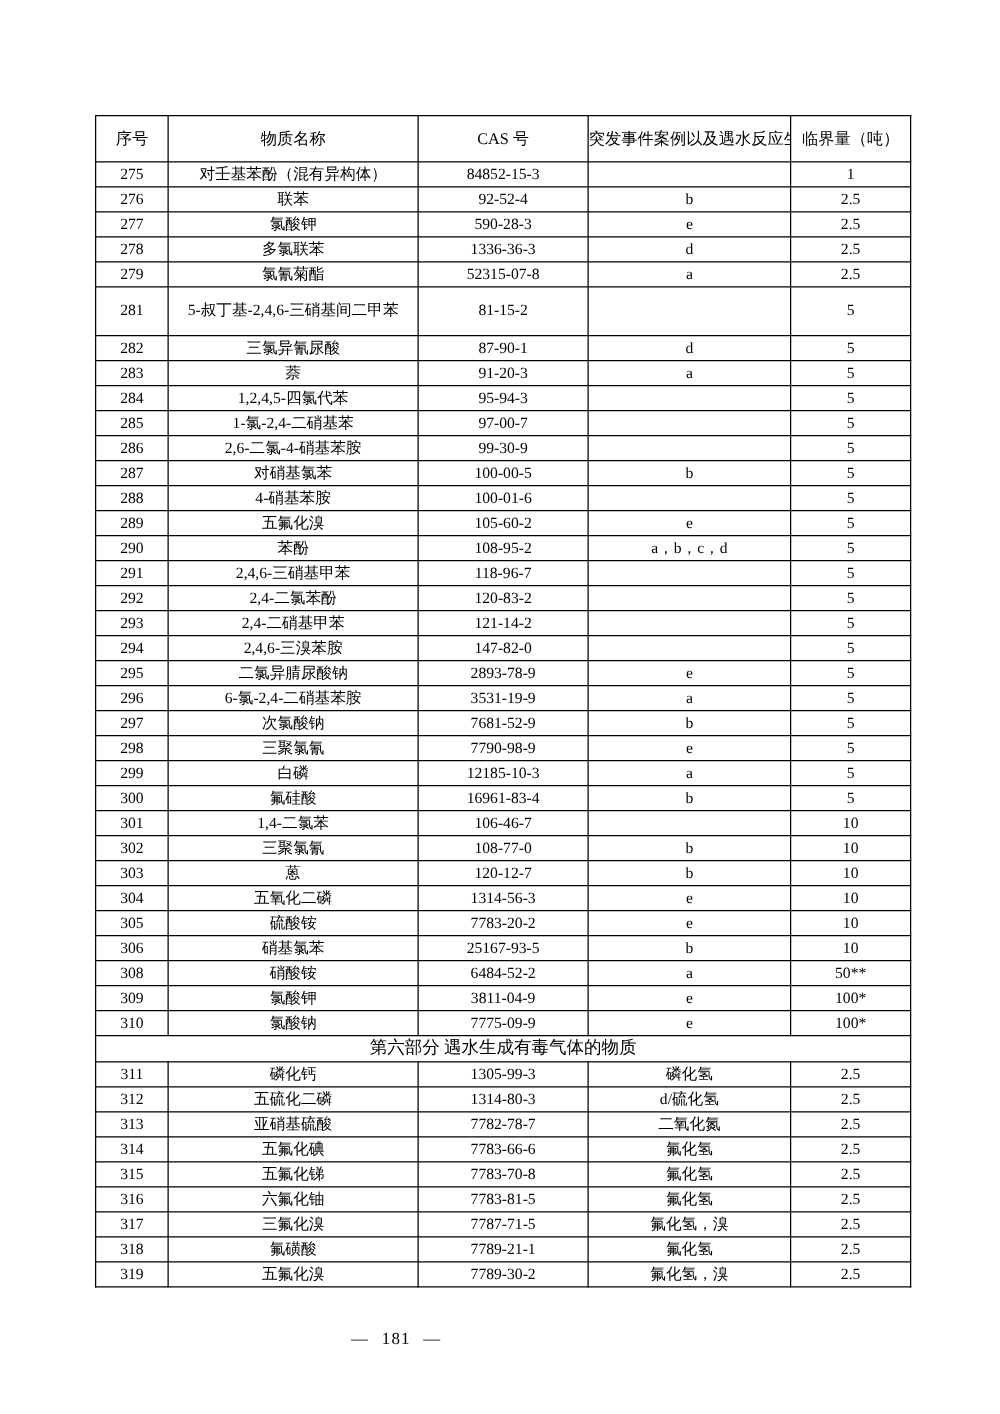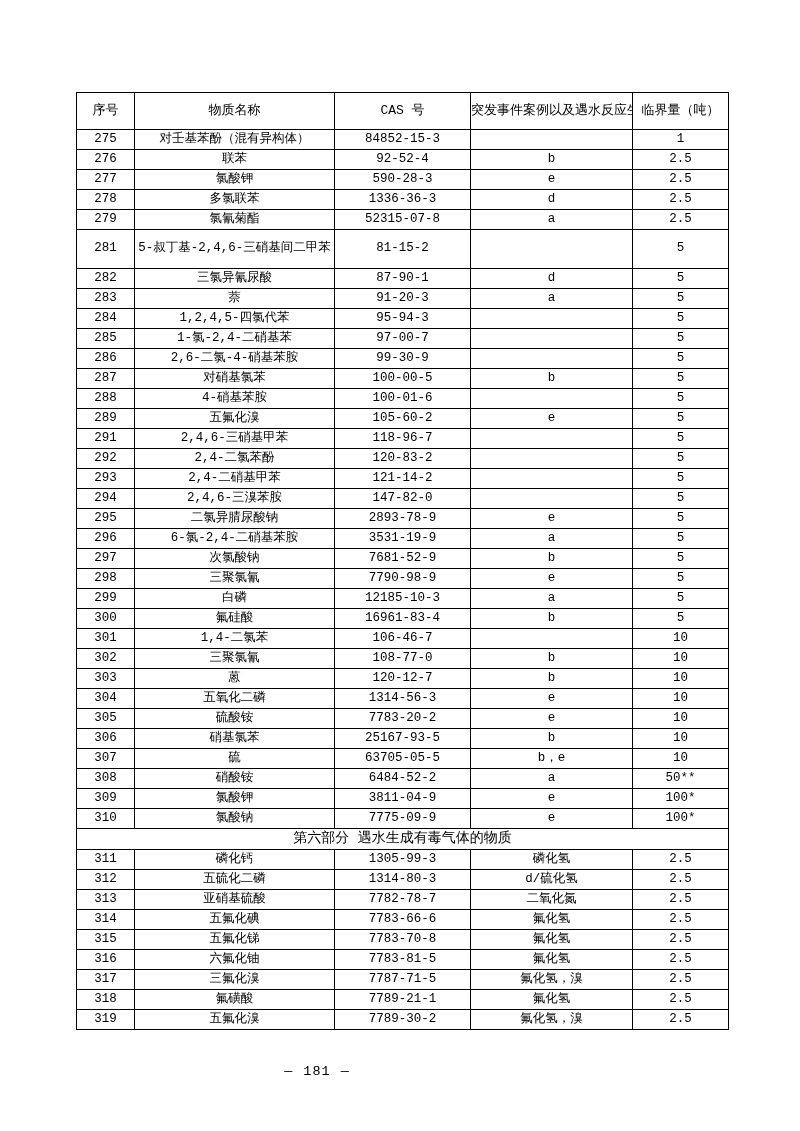--- a/index.html
+++ b/index.html
@@ -13,21 +13,20 @@
     font-family: "Liberation Serif", "DejaVu Serif", serif;
     color: #000000;
     position: relative;
   }
   .page {
     position: relative;
     width: 716px;
     height: 1131px;
     box-sizing: border-box;
     padding: 92px 106px 0 76px;
-    font-family: Liberation Mono, monospace;
   }
   table.substance-table {
     border-collapse: collapse;
     width: 652px;
     table-layout: fixed;
     font-size: 12.5px;
   }
   table.substance-table th,
   table.substance-table td {
     border: 1px solid #000000;
@@ -192,20 +191,27 @@
           <td>5</td>
         </tr>
         <tr>
           <td>289</td>
           <td class="cell-name">五氟化溴</td>
           <td>105-60-2</td>
           <td>e</td>
           <td>5</td>
         </tr>
         <tr>
+          <td>290</td>
+          <td class="cell-name">苯酚</td>
+          <td>108-95-2</td>
+          <td>a，b，c，d</td>
+          <td>5</td>
+        </tr>
+        <tr>
           <td>291</td>
           <td class="cell-name">2,4,6-三硝基甲苯</td>
           <td>118-96-7</td>
           <td></td>
           <td>5</td>
         </tr>
         <tr>
           <td>292</td>
           <td class="cell-name">2,4-二氯苯酚</td>
           <td>120-83-2</td>
@@ -301,27 +307,20 @@
           <td class="cell-name">硫酸铵</td>
           <td>7783-20-2</td>
           <td>e</td>
           <td>10</td>
         </tr>
         <tr>
           <td>306</td>
           <td class="cell-name">硝基氯苯</td>
           <td>25167-93-5</td>
           <td>b</td>
-          <td>10</td>
-        </tr>
-        <tr>
-          <td>307</td>
-          <td class="cell-name">硫</td>
-          <td>63705-05-5</td>
-          <td>b，e</td>
           <td>10</td>
         </tr>
         <tr>
           <td>308</td>
           <td class="cell-name">硝酸铵</td>
           <td>6484-52-2</td>
           <td>a</td>
           <td>50**</td>
         </tr>
         <tr>

